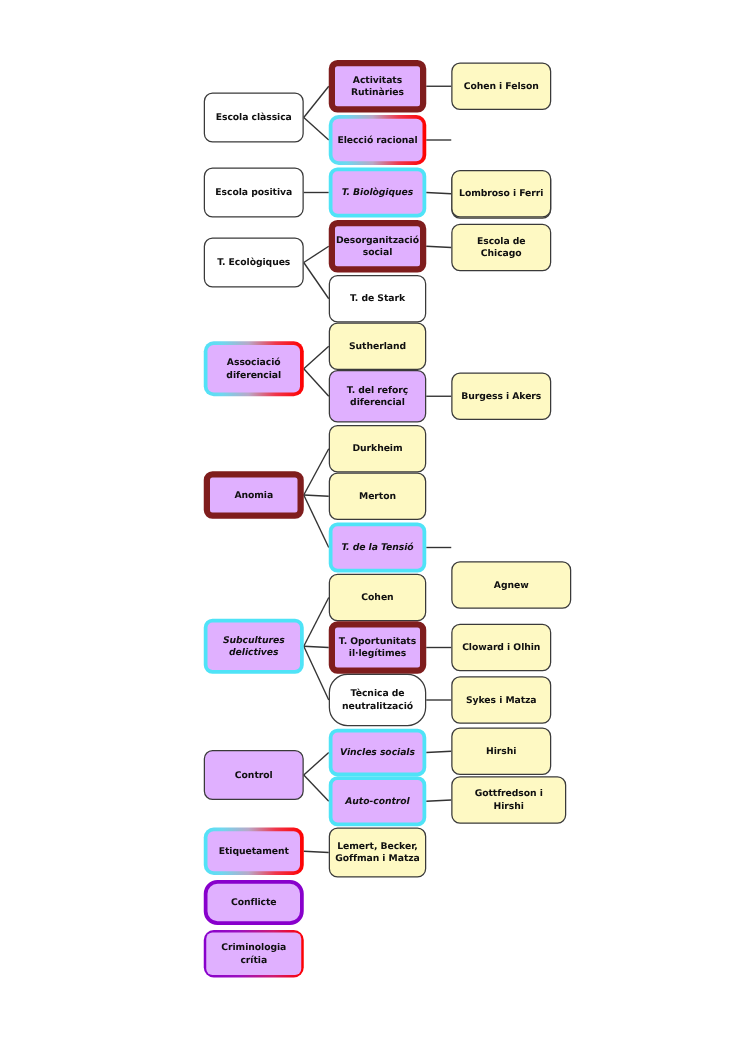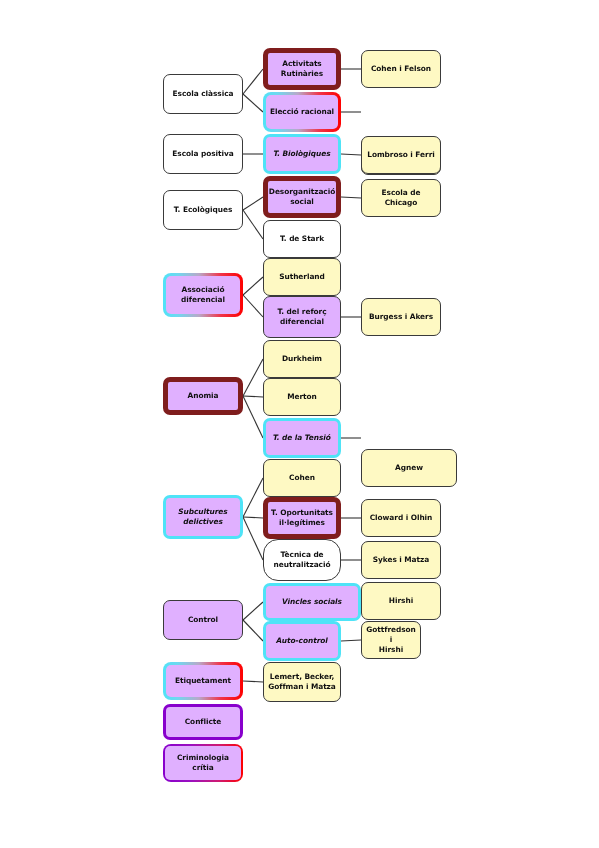--- a/index.html
+++ b/index.html
@@ -148,21 +148,21 @@
 delictives</span>
     </div>
     <div class="node fill-purple bd-dark" style="left: 163px; top: 600px; width: 80px; height: 40px;">
       <span class="lbl">Control</span>
     </div>
     <div class="node bd-grad" style="left: 163px; top: 662px; width: 80px; height: 38px;">
       <div class="inner fill-purple">
         <span class="lbl">Etiquetament</span>
       </div>
     </div>
-    <div class="node fill-purple bd-violet" style="left: 163px; top: 704px; width: 80px; height: 36px;">
+    <div class="node fill-purple bd-violet" style="left: 163px; top: 704px; width: 80px; height: 36px; border-radius: 11px;">
       <span class="lbl">Conflicte</span>
     </div>
     <div class="node bd-grad-violet" style="left: 163px; top: 744px; width: 80px; height: 38px;">
       <div class="inner fill-purple">
         <span class="lbl">Criminologia
 crítia</span>
       </div>
     </div>
     <div class="node fill-purple bd-red" style="left: 263px; top: 48px; width: 78px; height: 42px;">
       <span class="lbl">Activitats
@@ -203,21 +203,21 @@
       <span class="lbl">Cohen</span>
     </div>
     <div class="node fill-purple bd-red" style="left: 263px; top: 497px; width: 78px; height: 42px;">
       <span class="lbl">T. Oportunitats
 il·legítimes</span>
     </div>
     <div class="node fill-white bd-dark" style="left: 263px; top: 539px; width: 78px; height: 42px; border-radius: 15px;">
       <span class="lbl">Tècnica de
 neutralització</span>
     </div>
-    <div class="node fill-purple bd-cyan" style="left: 263px; top: 583px; width: 98px; height: 38px;">
+    <div class="node fill-purple bd-cyan" style="left: 263px; top: 583px; width: 78px; height: 38px;">
       <span class="lbl">Vincles socials</span>
     </div>
     <div class="node fill-purple bd-cyan" style="left: 263px; top: 621px; width: 78px; height: 40px;">
       <span class="lbl">Auto-control</span>
     </div>
     <div class="node fill-orange bd-dark" style="left: 263px; top: 662px; width: 78px; height: 40px;">
       <span class="lbl">Lemert, Becker,
 Goffman i Matza</span>
     </div>
     <div class="node fill-orange bd-dark" style="left: 361px; top: 50px; width: 80px; height: 38px;">
@@ -240,17 +240,17 @@
     </div>
     <div class="node fill-orange bd-dark" style="left: 361px; top: 499px; width: 80px; height: 38px;">
       <span class="lbl">Cloward i Olhin</span>
     </div>
     <div class="node fill-orange bd-dark" style="left: 361px; top: 541px; width: 80px; height: 38px;">
       <span class="lbl">Sykes i Matza</span>
     </div>
     <div class="node fill-orange bd-dark" style="left: 361px; top: 582px; width: 80px; height: 38px;">
       <span class="lbl">Hirshi</span>
     </div>
-    <div class="node fill-orange bd-dark" style="left: 361px; top: 621px; width: 60px; height: 38px;">
+    <div class="node fill-orange bd-dark" style="left: 361px; top: 621px; width: 92px; height: 38px;">
       <span class="lbl">Gottfredson i
 Hirshi</span>
     </div>
   </div>
 
 </body></html>

